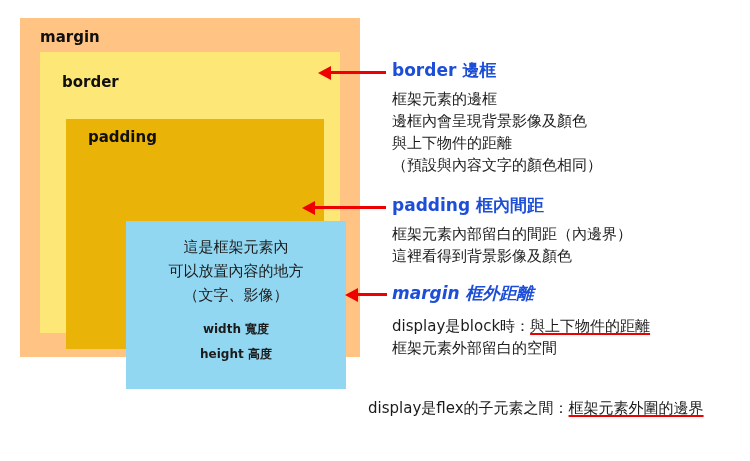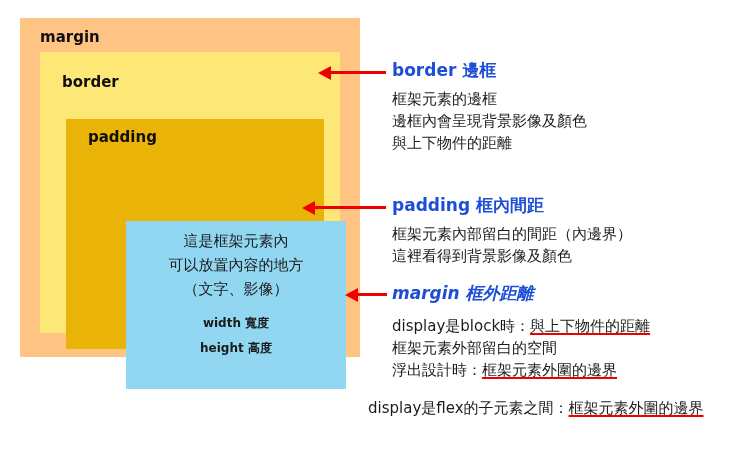--- a/index.html
+++ b/index.html
@@ -58,21 +58,21 @@
   #padding-layer > .layer-label { position: absolute; left: 22px; top: 11px; }
 
   #content-layer {
     left: 60px; top: 102px;
     width: 220px; height: 168px;
     background: #92d7f2;
     display: flex;
     flex-direction: column;
     align-items: center;
     justify-content: flex-start;
-    padding-top: 8px;
+    padding-top: 14px;
   }
   .content-line {
     font-size: 15px;
     line-height: 24px;
     color: #1b1b1b;
     text-align: center;
     white-space: nowrap;
   }
   .content-line.strong {
     font-weight: bold;
@@ -163,38 +163,36 @@
 
 <div class="arrow" id="arrow-border"></div>
 <div class="arrow" id="arrow-padding"></div>
 <div class="arrow" id="arrow-margin"></div>
 
 <div class="note-title" id="note-border-title">border 邊框</div>
 <div class="note-body" id="note-border-body">
   <div>框架元素的邊框</div>
   <div>邊框內會呈現背景影像及顏色</div>
   <div>與上下物件的距離</div>
+  <div>（預設與內容文字的顏色相同）</div>
 </div>
 
 <div class="note-title" id="note-padding-title">padding 框內間距</div>
 <div class="note-body" id="note-padding-body">
   <div>框架元素內部留白的間距（內邊界）</div>
   <div>這裡看得到背景影像及顏色</div>
 </div>
 
 <div class="note-title" id="note-margin-title">margin 框外距離</div>
 <div class="note-body" id="note-margin-body">
   <div>
     <span>display是block時：</span><span class="u-red">與上下物件的距離</span>
   </div>
   <div>
     <span>框架元素外部留白的空間</span><span class="u-red"></span>
   </div>
-  <div>
-    <span>浮出設計時：</span><span class="u-red">框架元素外圍的邊界</span>
-  </div>
 </div>
 
 <div class="note-body" id="note-margin-body2">
   <div>
     <span>display是flex的子元素之間：</span><span class="u-red">框架元素外圍的邊界</span>
   </div>
 </div>
 
 </body></html>

